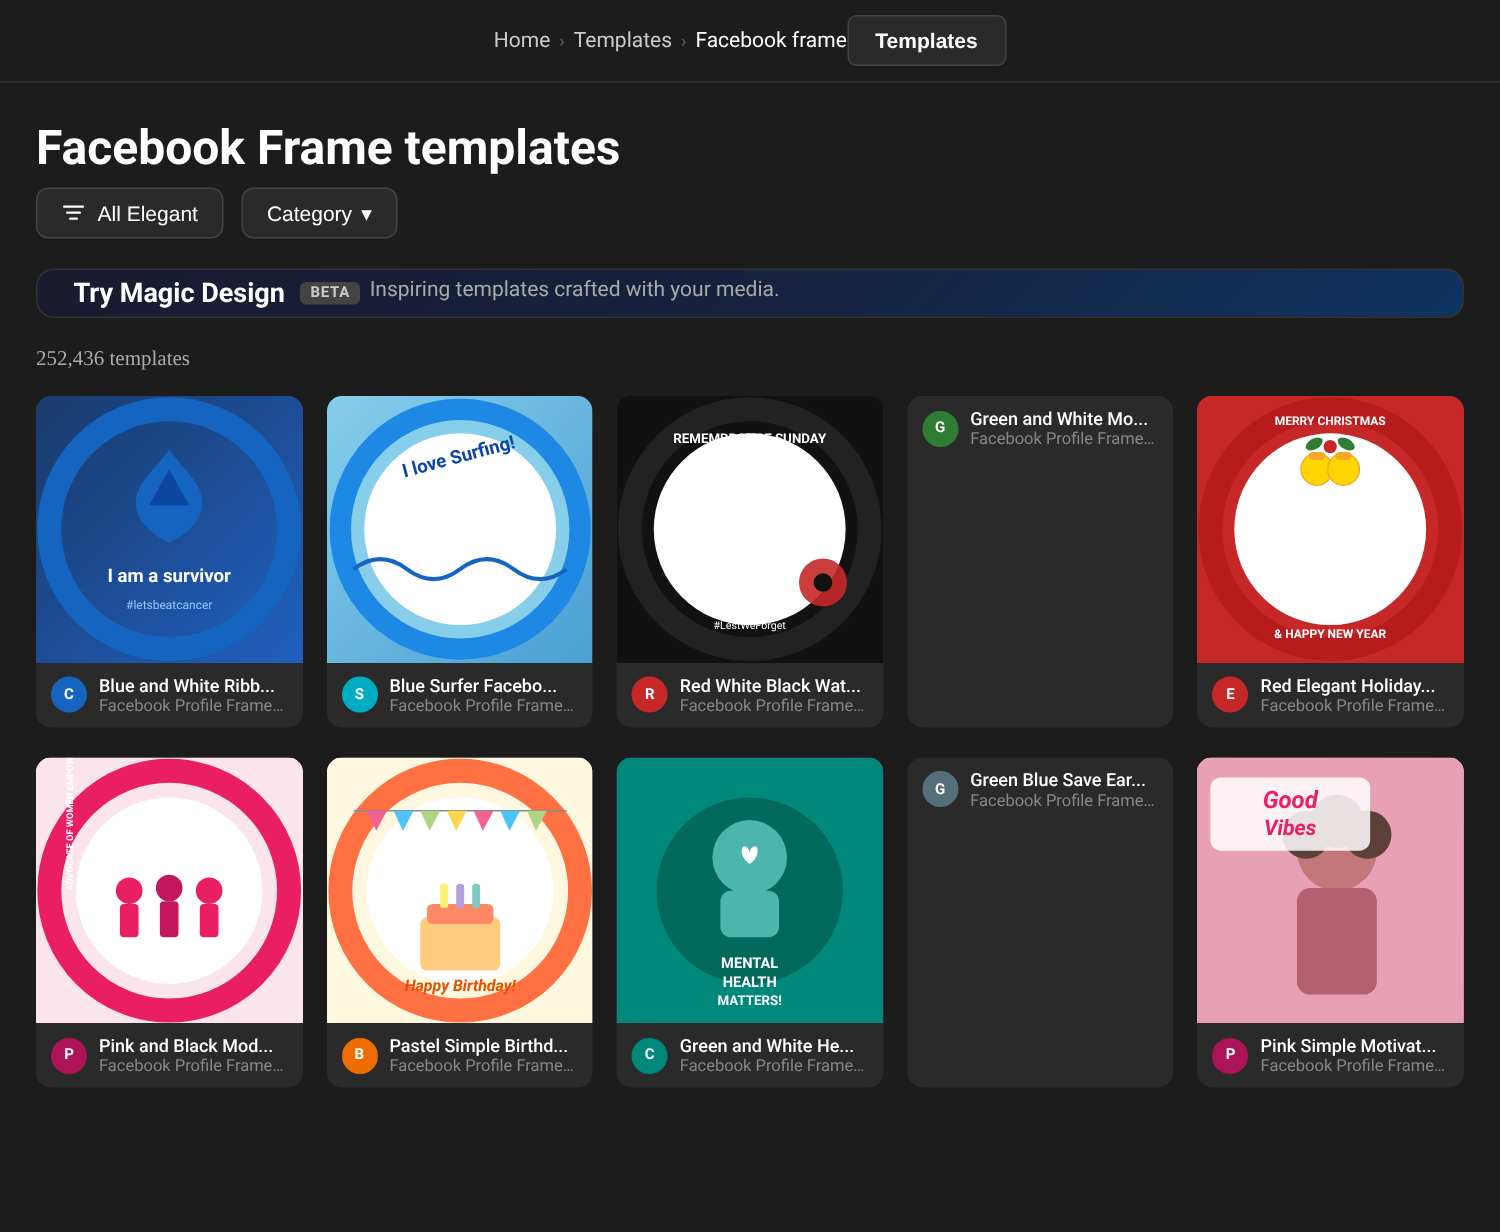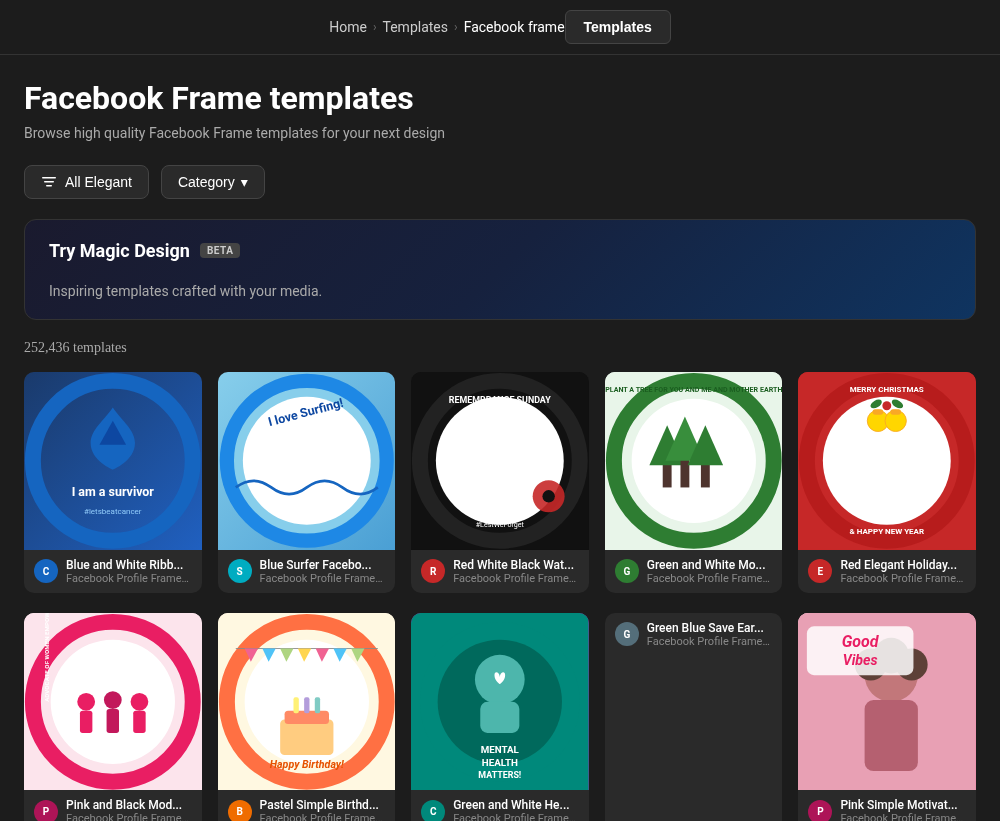--- a/index.html
+++ b/index.html
@@ -97,25 +97,24 @@
       cursor: pointer;
       font-size: 14px;
       justify-content: center;
     }
 
     
     .magic-banner {
       background: linear-gradient(135deg, #1a1a2e 0%, #16213e 50%, #0f3460 100%);
       border: 1px solid #333;
       border-radius: 12px;
-      padding: 20px 24px;
+      padding: 5px 24px;
       margin-bottom: 20px;
       display: flex;
-      flex-direction: column;
-      gap: 22px;
+      gap: 6px;
     }
     .magic-banner-header {
       display: flex;
       align-items: center;
       gap: 10px;
     }
     .magic-title {
       font-size: 18px;
       font-weight: 700;
       color: #fff;
@@ -248,21 +247,20 @@
     <span class="separator">›</span>
     <a href="#">Templates</a>
     <span class="separator">›</span>
     <span class="current">Facebook frame</span>
   </div>
   <button class="templates-btn">Templates</button>
 </nav>
 
 <div class="main-content">
   <h1 class="page-title">Facebook Frame templates</h1>
-  <p class="page-subtitle">Browse high quality Facebook Frame templates for your next design</p>
 
   <div class="filter-bar">
     <button class="filter-btn">
       <svg class="filter-icon" viewBox="0 0 16 16" fill="currentColor">
         <rect x="1" y="3" width="14" height="1.5" rx="0.75"></rect>
         <rect x="3" y="7" width="10" height="1.5" rx="0.75"></rect>
         <rect x="5" y="11" width="6" height="1.5" rx="0.75"></rect>
       </svg>
       <span>All Elegant</span>
     </button>
@@ -342,38 +340,20 @@
       <div class="template-info">
         <div class="creator-avatar av-red">R</div>
         <div class="template-text">
           <span class="template-name">Red White Black Wat...</span>
           <span class="template-category">Facebook Profile Frame ...</span>
         </div>
       </div>
     </div>
 
     <div class="template-card">
-      <div class="template-thumbnail card4-bg">
-        <svg viewBox="0 0 200 200" class="frame-svg">
-          <rect width="200" height="200" fill="#e8f5e9"></rect>
-          <circle cx="100" cy="100" r="90" fill="#e8f5e9"></circle>
-          <circle cx="100" cy="100" r="70" fill="white"></circle>
-
-          <circle cx="100" cy="100" r="90" fill="none" stroke="#2e7d32" stroke-width="18"></circle>
-
-          <rect x="65" y="100" width="10" height="30" fill="#4e342e"></rect>
-          <polygon points="70,60 50,105 90,105" fill="#2e7d32"></polygon>
-          <rect x="85" y="95" width="10" height="35" fill="#4e342e"></rect>
-          <polygon points="90,50 68,100 112,100" fill="#388e3c"></polygon>
-          <rect x="108" y="100" width="10" height="30" fill="#4e342e"></rect>
-          <polygon points="113,60 93,105 133,105" fill="#2e7d32"></polygon>
-
-          <text x="100" y="22" text-anchor="middle" fill="#1b5e20" font-size="8" font-weight="bold">PLANT A TREE FOR YOU AND ME AND MOTHER EARTH</text>
-        </svg>
-      </div>
       <div class="template-info">
         <div class="creator-avatar av-green">G</div>
         <div class="template-text">
           <span class="template-name">Green and White Mo...</span>
           <span class="template-category">Facebook Profile Frame ...</span>
         </div>
       </div>
     </div>
 
     <div class="template-card">

